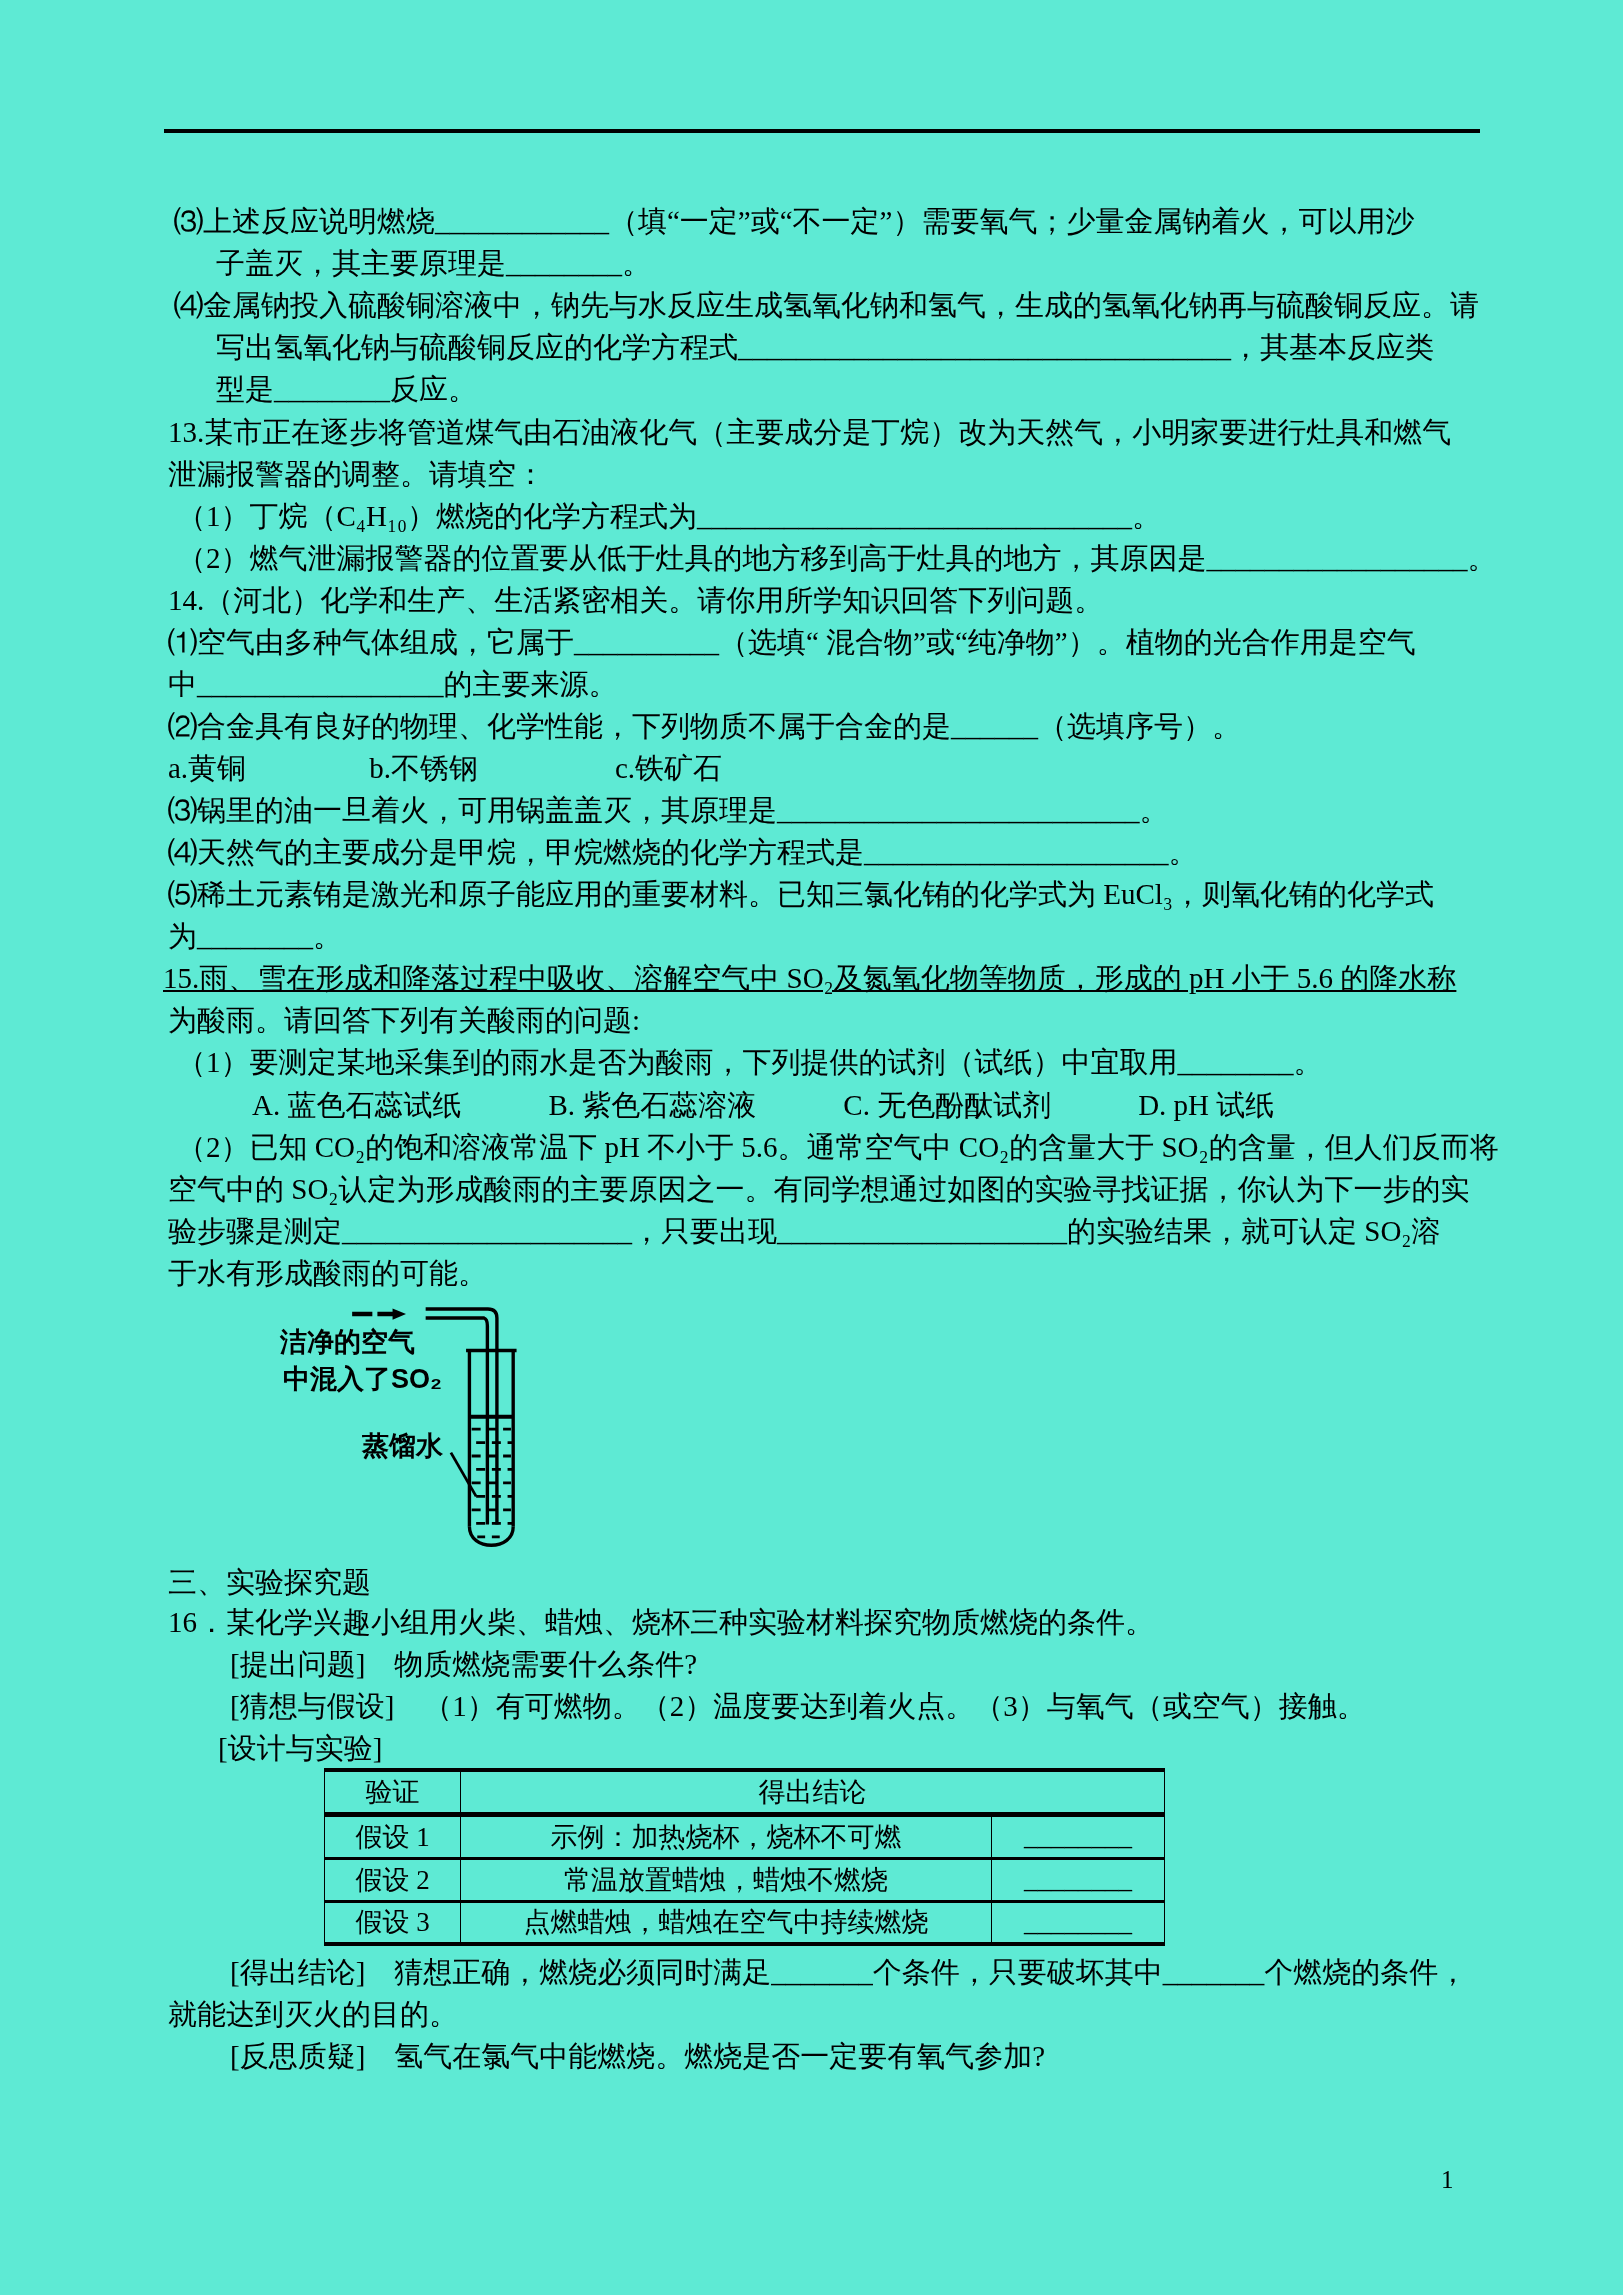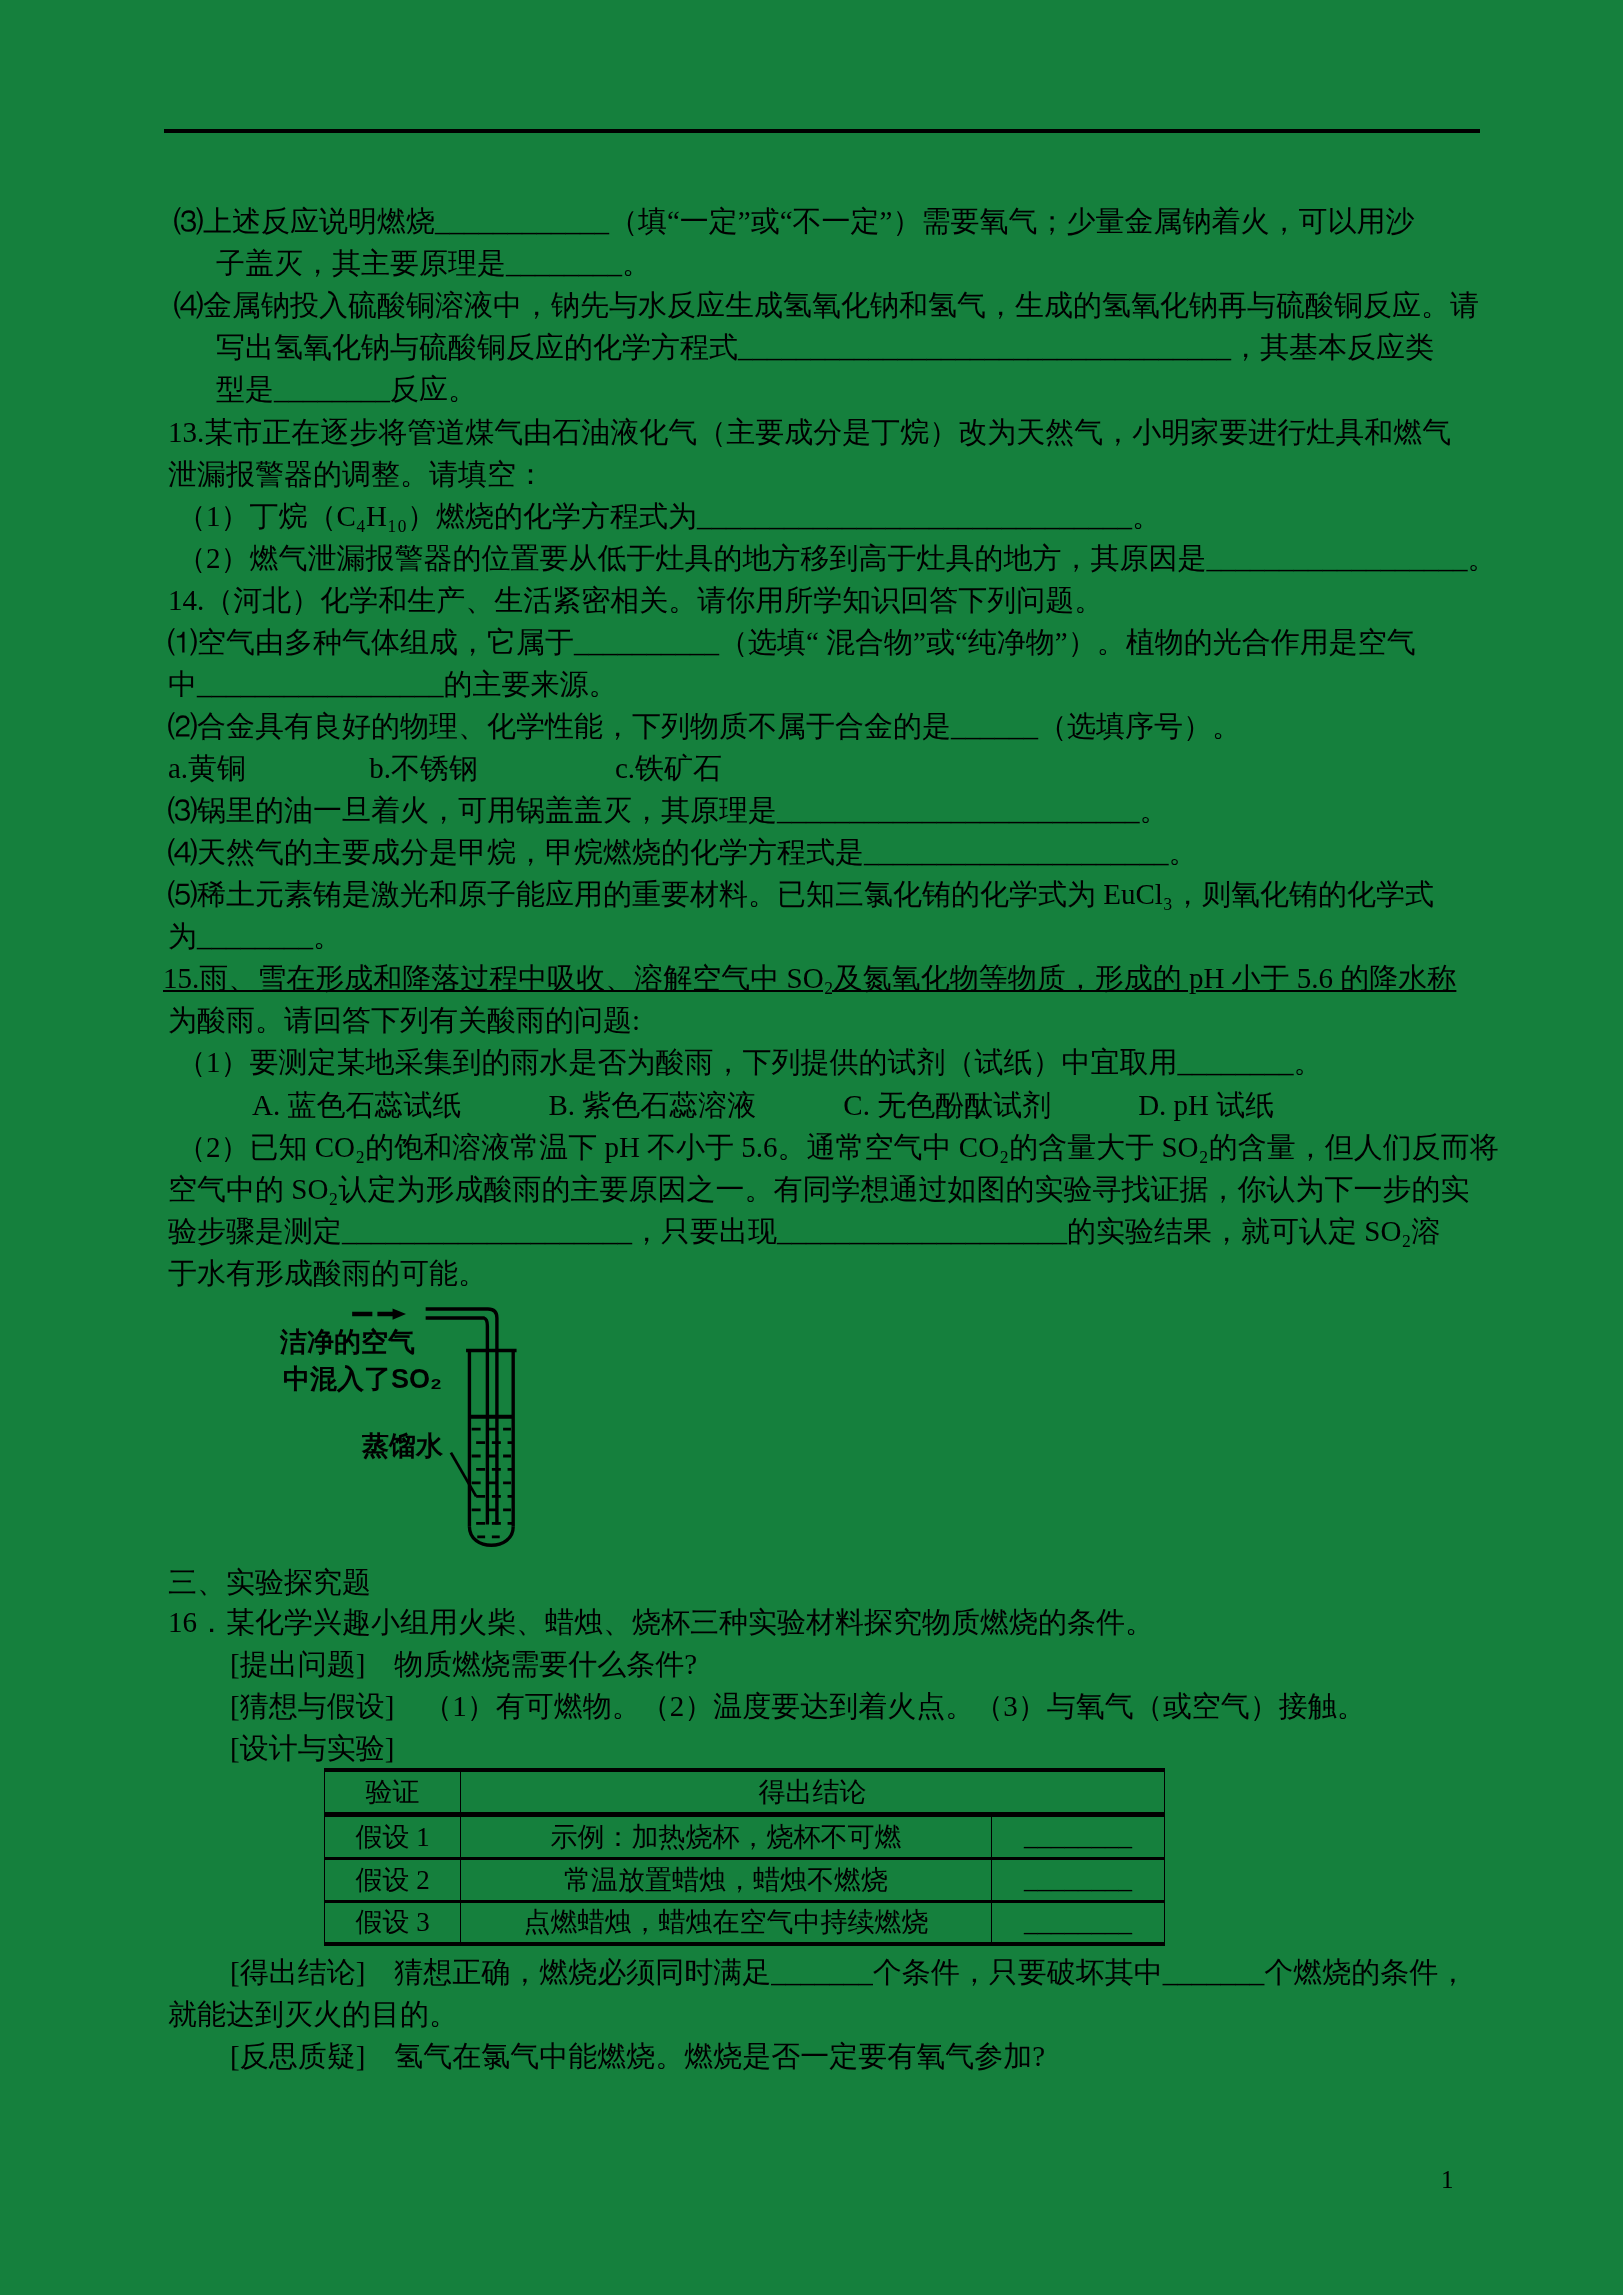--- a/index.html
+++ b/index.html
@@ -5,21 +5,21 @@
   html, body { margin: 0; padding: 0; }
   body {
     width: 1623px; height: 2295px;
     background: #ffffff;
     font-family: "Liberation Serif", "DejaVu Serif", "DejaVu Sans", serif;
     color: #000;
   }
   .page {
     position: relative;
     width: 1623px; height: 2295px;
-    background: #15803d;
+    background: #5eead4;
     overflow: hidden;
   }
   .top-rule {
     position: absolute;
     left: 164px; top: 129px;
     width: 1316px; height: 3.9px;
     background: #000;
   }
   .line {
     position: absolute;
@@ -145,21 +145,21 @@
     <line x1="203" y1="270" x2="248" y2="348" stroke-width="5"></line>
   </svg>
   <div class="dlabel" style="left:280px; top:1325px;">洁净的空气</div>
   <div class="dlabel" style="left:283px; top:1362px;">中混入了SO₂</div>
   <div class="dlabel" style="left:362px; top:1429px;">蒸馏水</div>
 
   <div class="line" style="left:168px; top:1561px;">三、实验探究题</div>
   <div class="line" style="left:168px; top:1601px;">16．某化学兴趣小组用火柴、蜡烛、烧杯三种实验材料探究物质燃烧的条件。</div>
   <div class="line" style="left:230px; top:1643px;">[提出问题]　物质燃烧需要什么条件?</div>
   <div class="line" style="left:230px; top:1685px;">[猜想与假设]　（1）有可燃物。（2）温度要达到着火点。（3）与氧气（或空气）接触。</div>
-  <div class="line" style="left:230px; top:1727px;">[设计与实验]</div>
+  <div class="line" style="left:218px; top:1727px;">[设计与实验]</div>
 
   <div class="exp-table-wrap">
     <table class="exp">
       <colgroup>
           <col style="width:136px">
           <col style="width:531px">
           <col style="width:173px">
         </colgroup>
       <tbody>
           <tr class="hdr">

